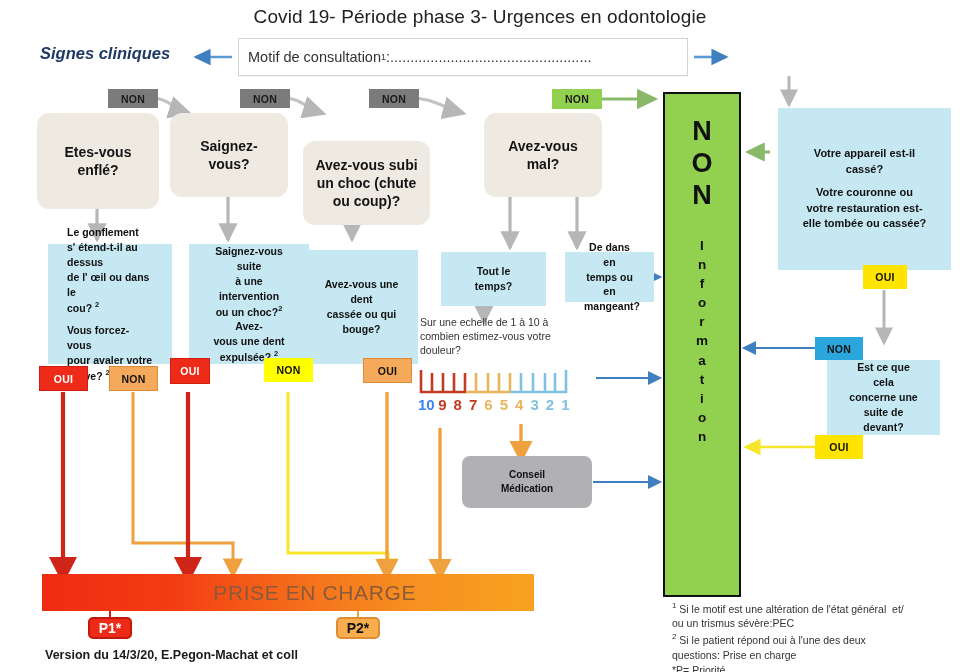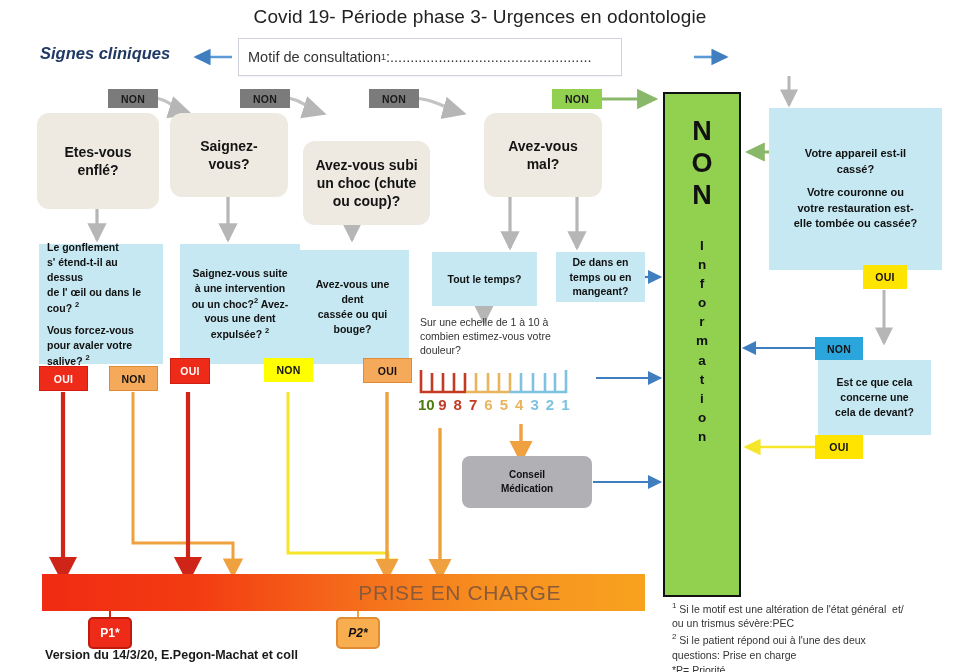--- a/index.html
+++ b/index.html
@@ -12,21 +12,21 @@
   .abs{position:absolute;box-sizing:border-box;}
 
   
   #title{
     left:150px;top:6px;width:660px;text-align:center;
     font-size:19px;color:#222;letter-spacing:0.1px;
   }
 
   
   #motif{
-    left:238px;top:38px;width:384px;height:38px;
+    left:238px;top:38px;width:450px;height:38px;
     border:1px solid #d0d4da;background:#fff;
     display:flex;align-items:center;padding-left:9px;
     font-size:14.5px;color:#333;
     box-shadow:0 1px 1px rgba(0,0,0,.04);
   }
   #motif sup{font-size:9px;}
   #signes{
     left:40px;top:44px;width:150px;text-align:left;
     font-size:16.5px;font-weight:bold;font-style:italic;color:#1f3864;
   }
@@ -48,22 +48,22 @@
   .nontab{
     background:#7b7b7b;color:#1a1a1a;font-size:10.5px;font-weight:bold;
     display:flex;align-items:center;justify-content:center;
     letter-spacing:.3px;
   }
   .nontab.green{background:#92d050;}
 
   
   .bbox{
     background:#c5e8f2;color:#111;font-weight:bold;font-size:10.5px;
-    line-height:1.42;padding:7px 8px;
-    display:flex;flex-direction:column;justify-content:center;
+    line-height:1.42;padding:7px 19px;
+    display:flex;flex-direction:column;justify-content:center;margin-left:9px;
   }
   .bbox.ctr{text-align:center;}
   .bbox.lft{text-align:left;}
   .bbox sup{font-size:7.5px;}
   .bbox p{margin:0;}
   .bbox p+p{margin-top:8px;}
 
   
   .chip{
     display:flex;align-items:center;justify-content:center;
@@ -100,30 +100,30 @@
   #scaleNums span{flex:1;text-align:center;}
 
   
   #echelle{
     left:420px;top:316px;width:165px;
     font-size:10.5px;color:#333;line-height:1.32;
   }
 
   
   #pecbar{
-    left:42px;top:574px;width:603px;height:37px;
+    left:42px;top:574px;width:492px;height:37px;
     background:linear-gradient(90deg,#f02b12 0%,#f33c12 26%,#f5741c 56%,#f79020 75%,#f8a21f 100%);
     display:flex;align-items:center;justify-content:flex-end;
-    padding-right:84px;
+    padding-right:118px;
     font-size:21px;color:#8a5a3a;letter-spacing:.6px;
   }
   .pflag{
-    width:44px;height:32px;
+    width:44px;height:22px;
     display:flex;align-items:center;justify-content:center;
-    font-size:12px;font-weight:bold;color:#111;
+    font-size:14px;font-weight:bold;color:#111;
   }
   .pflag.p1{background:#ee2a18;border:2px solid #c01a0c;border-radius:5px;color:#fff;}
   .pflag.p2{background:#f8ae4e;border:2px solid #e08c34;border-radius:5px;}
 
   
   #version{left:45px;top:648px;font-size:12.5px;font-weight:bold;color:#1a1a1a;}
   #notes{
     left:672px;top:600px;width:285px;
     font-size:10.5px;color:#333;line-height:1.42;
   }
@@ -327,32 +327,32 @@
       <span>Votre couronne ou</span><br>
       <span>votre restauration est-</span><br>
       <span>elle tombée ou cassée?</span>
     </p>
   </div>
 
   <div class="abs bbox ctr" style="left:818px;top:360px;width:113px;height:75px;">
     <p>
       <span>Est ce que cela</span><br>
       <span>concerne une</span><br>
-      <span>cela de devant?</span>
+      <span>suite de devant?</span>
     </p>
   </div>
 
   <div class="abs" id="echelle">
     <div>Sur une echelle de 1 à 10 à</div>
     <div>combien estimez-vous votre</div>
     <div>douleur?</div>
   </div>
 
   <div class="abs" id="scaleNums">
-    <span style="color:#4d7c0f;">10</span>
+    <span style="color:#3b82f6;">10</span>
     <span style="color:#c23b22;">9</span>
     <span style="color:#c23b22;">8</span>
     <span style="color:#c23b22;">7</span>
     <span style="color:#e8b45c;">6</span>
     <span style="color:#e8b45c;">5</span>
     <span style="color:#e8b45c;">4</span>
     <span style="color:#7ec2e0;">3</span>
     <span style="color:#7ec2e0;">2</span>
     <span style="color:#7ec2e0;">1</span>
   </div>
@@ -389,21 +389,21 @@
     <div>
       <div>Conseil</div>
       <div>Médication</div>
     </div>
   </div>
 
   <div class="abs" id="pecbar">
     <span>PRISE EN CHARGE</span>
   </div>
   <div class="abs pflag p1" style="left:88px;top:617px;">P1*</div>
-  <div class="abs pflag p2" style="left:336px;top:617px;font-style:italic;">P2*</div>
+  <div class="abs pflag p2" style="left:336px;top:617px;">P2*</div>
 
   <div class="abs" id="version">Version du 14/3/20, E.Pegon-Machat et coll</div>
 
   <div class="abs" id="notes">
     <div><sup>1</sup><span> Si le motif est une altération de l'état général  et/
 ou un trismus sévère:PEC</span></div>
     <div><sup>2</sup><span> Si le patient répond oui à l'une des deux
 questions: Prise en charge</span></div>
     <div>*P= Priorité</div>
   </div>

